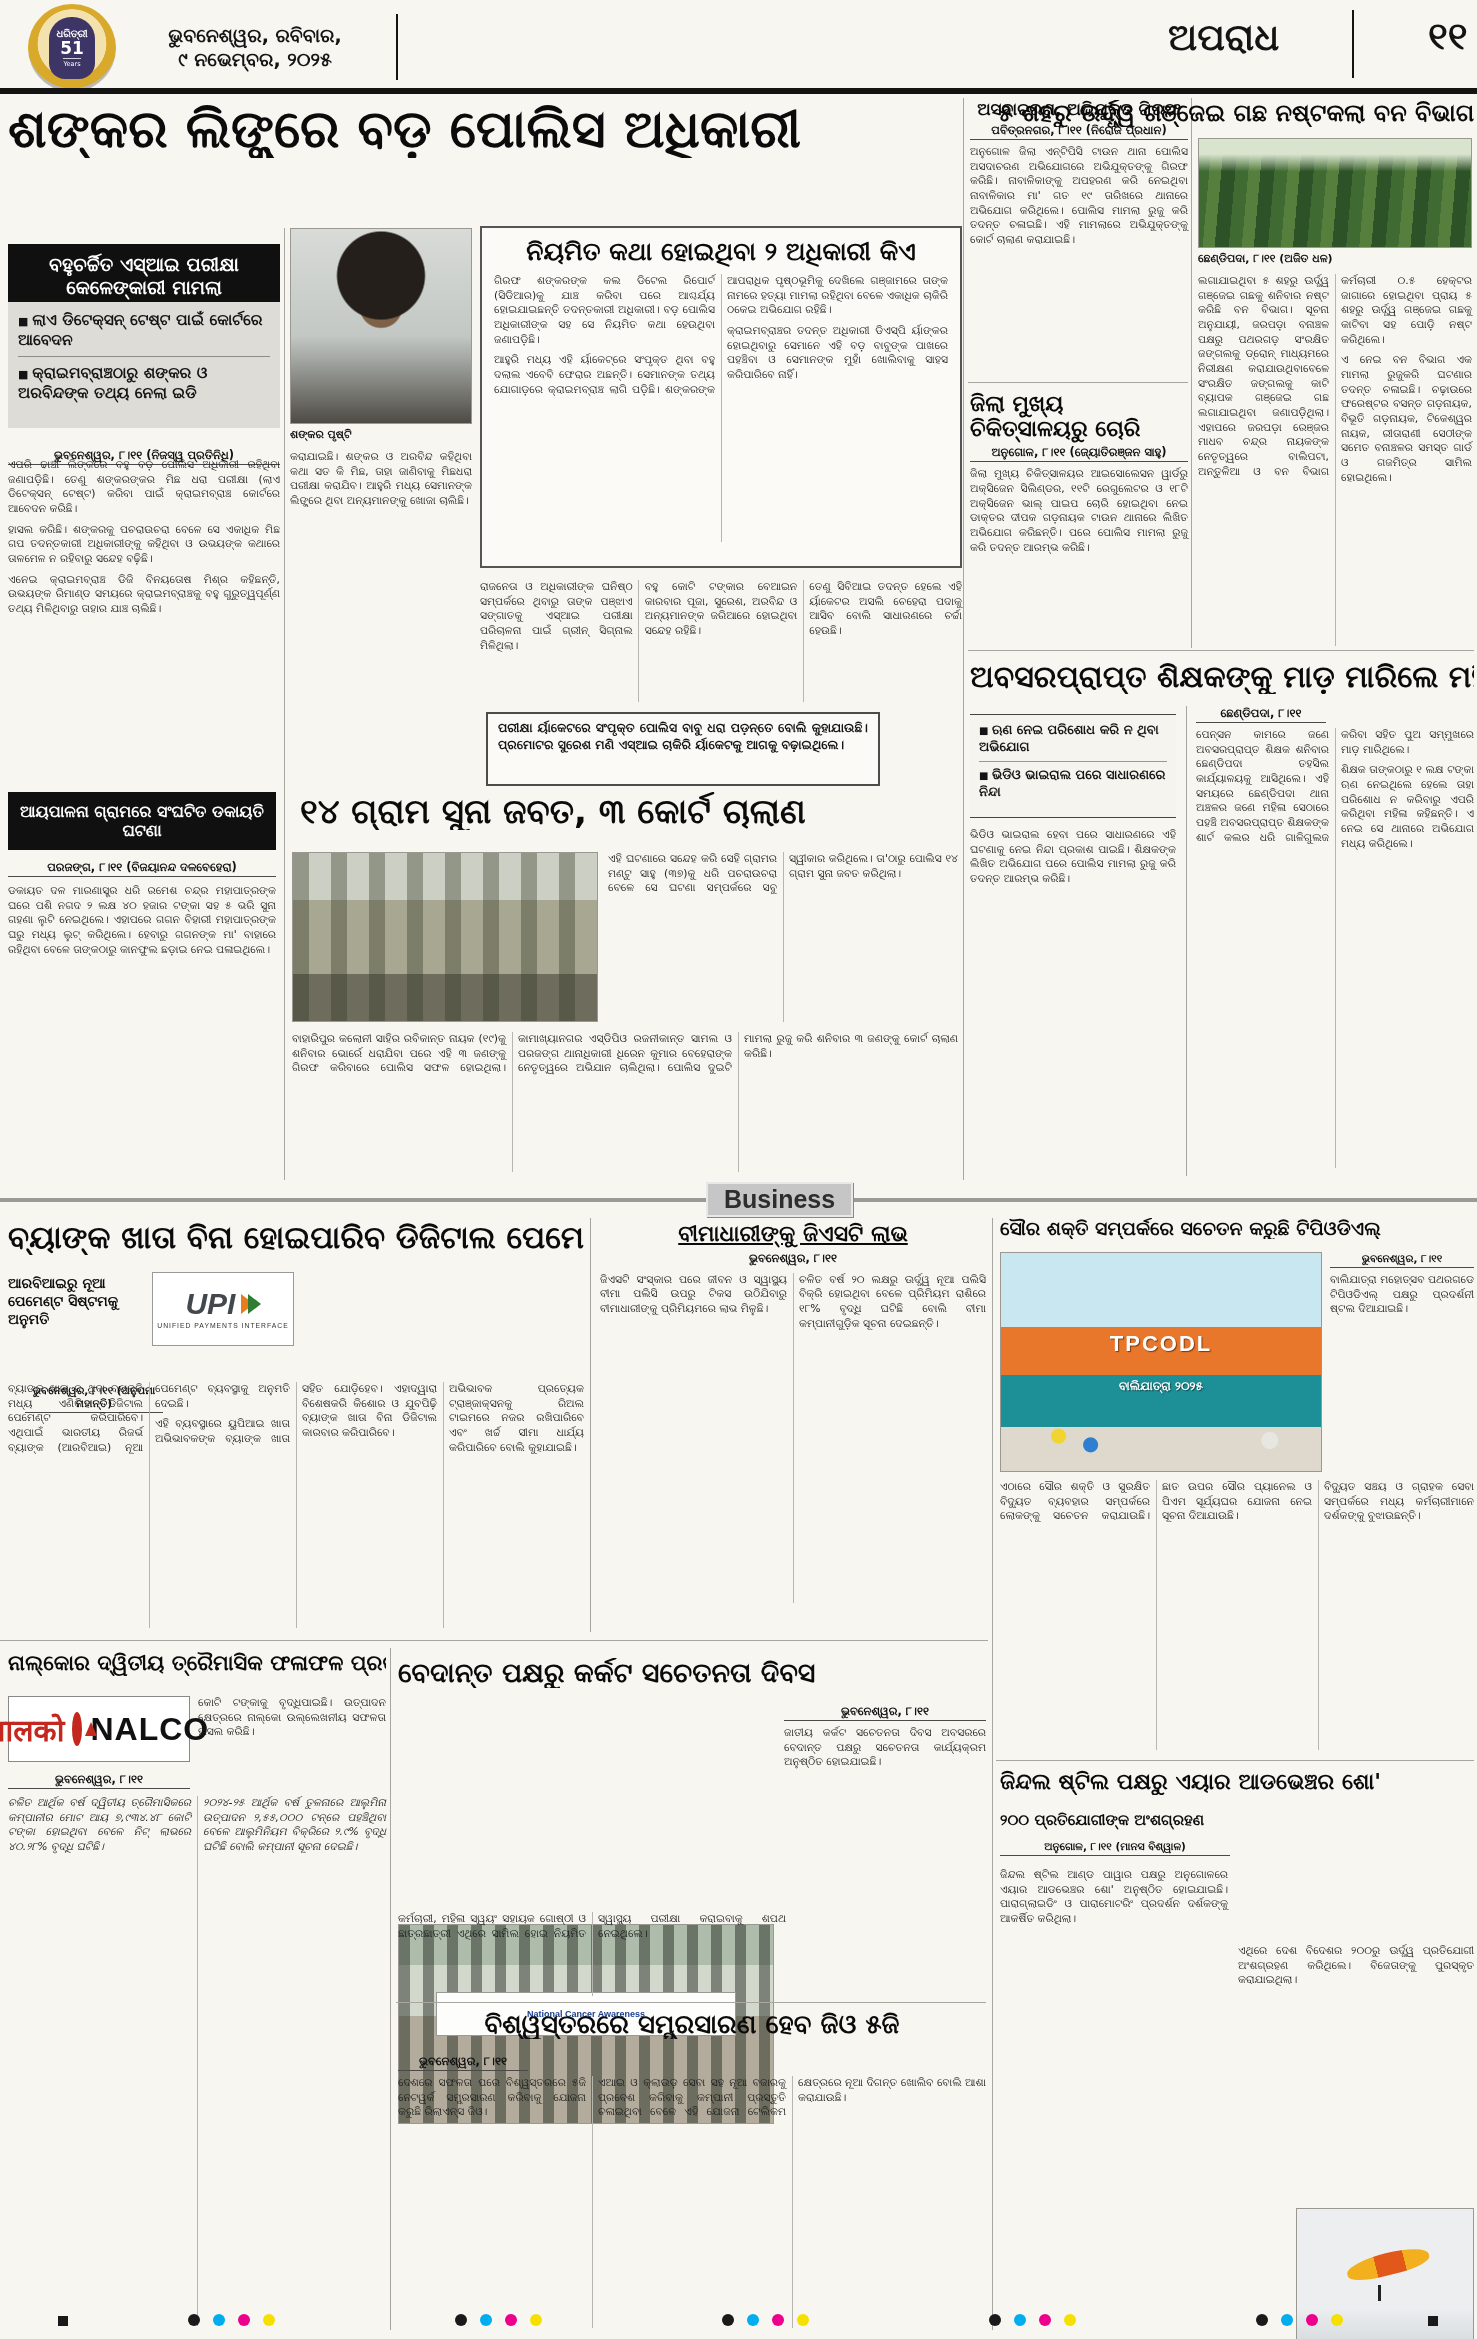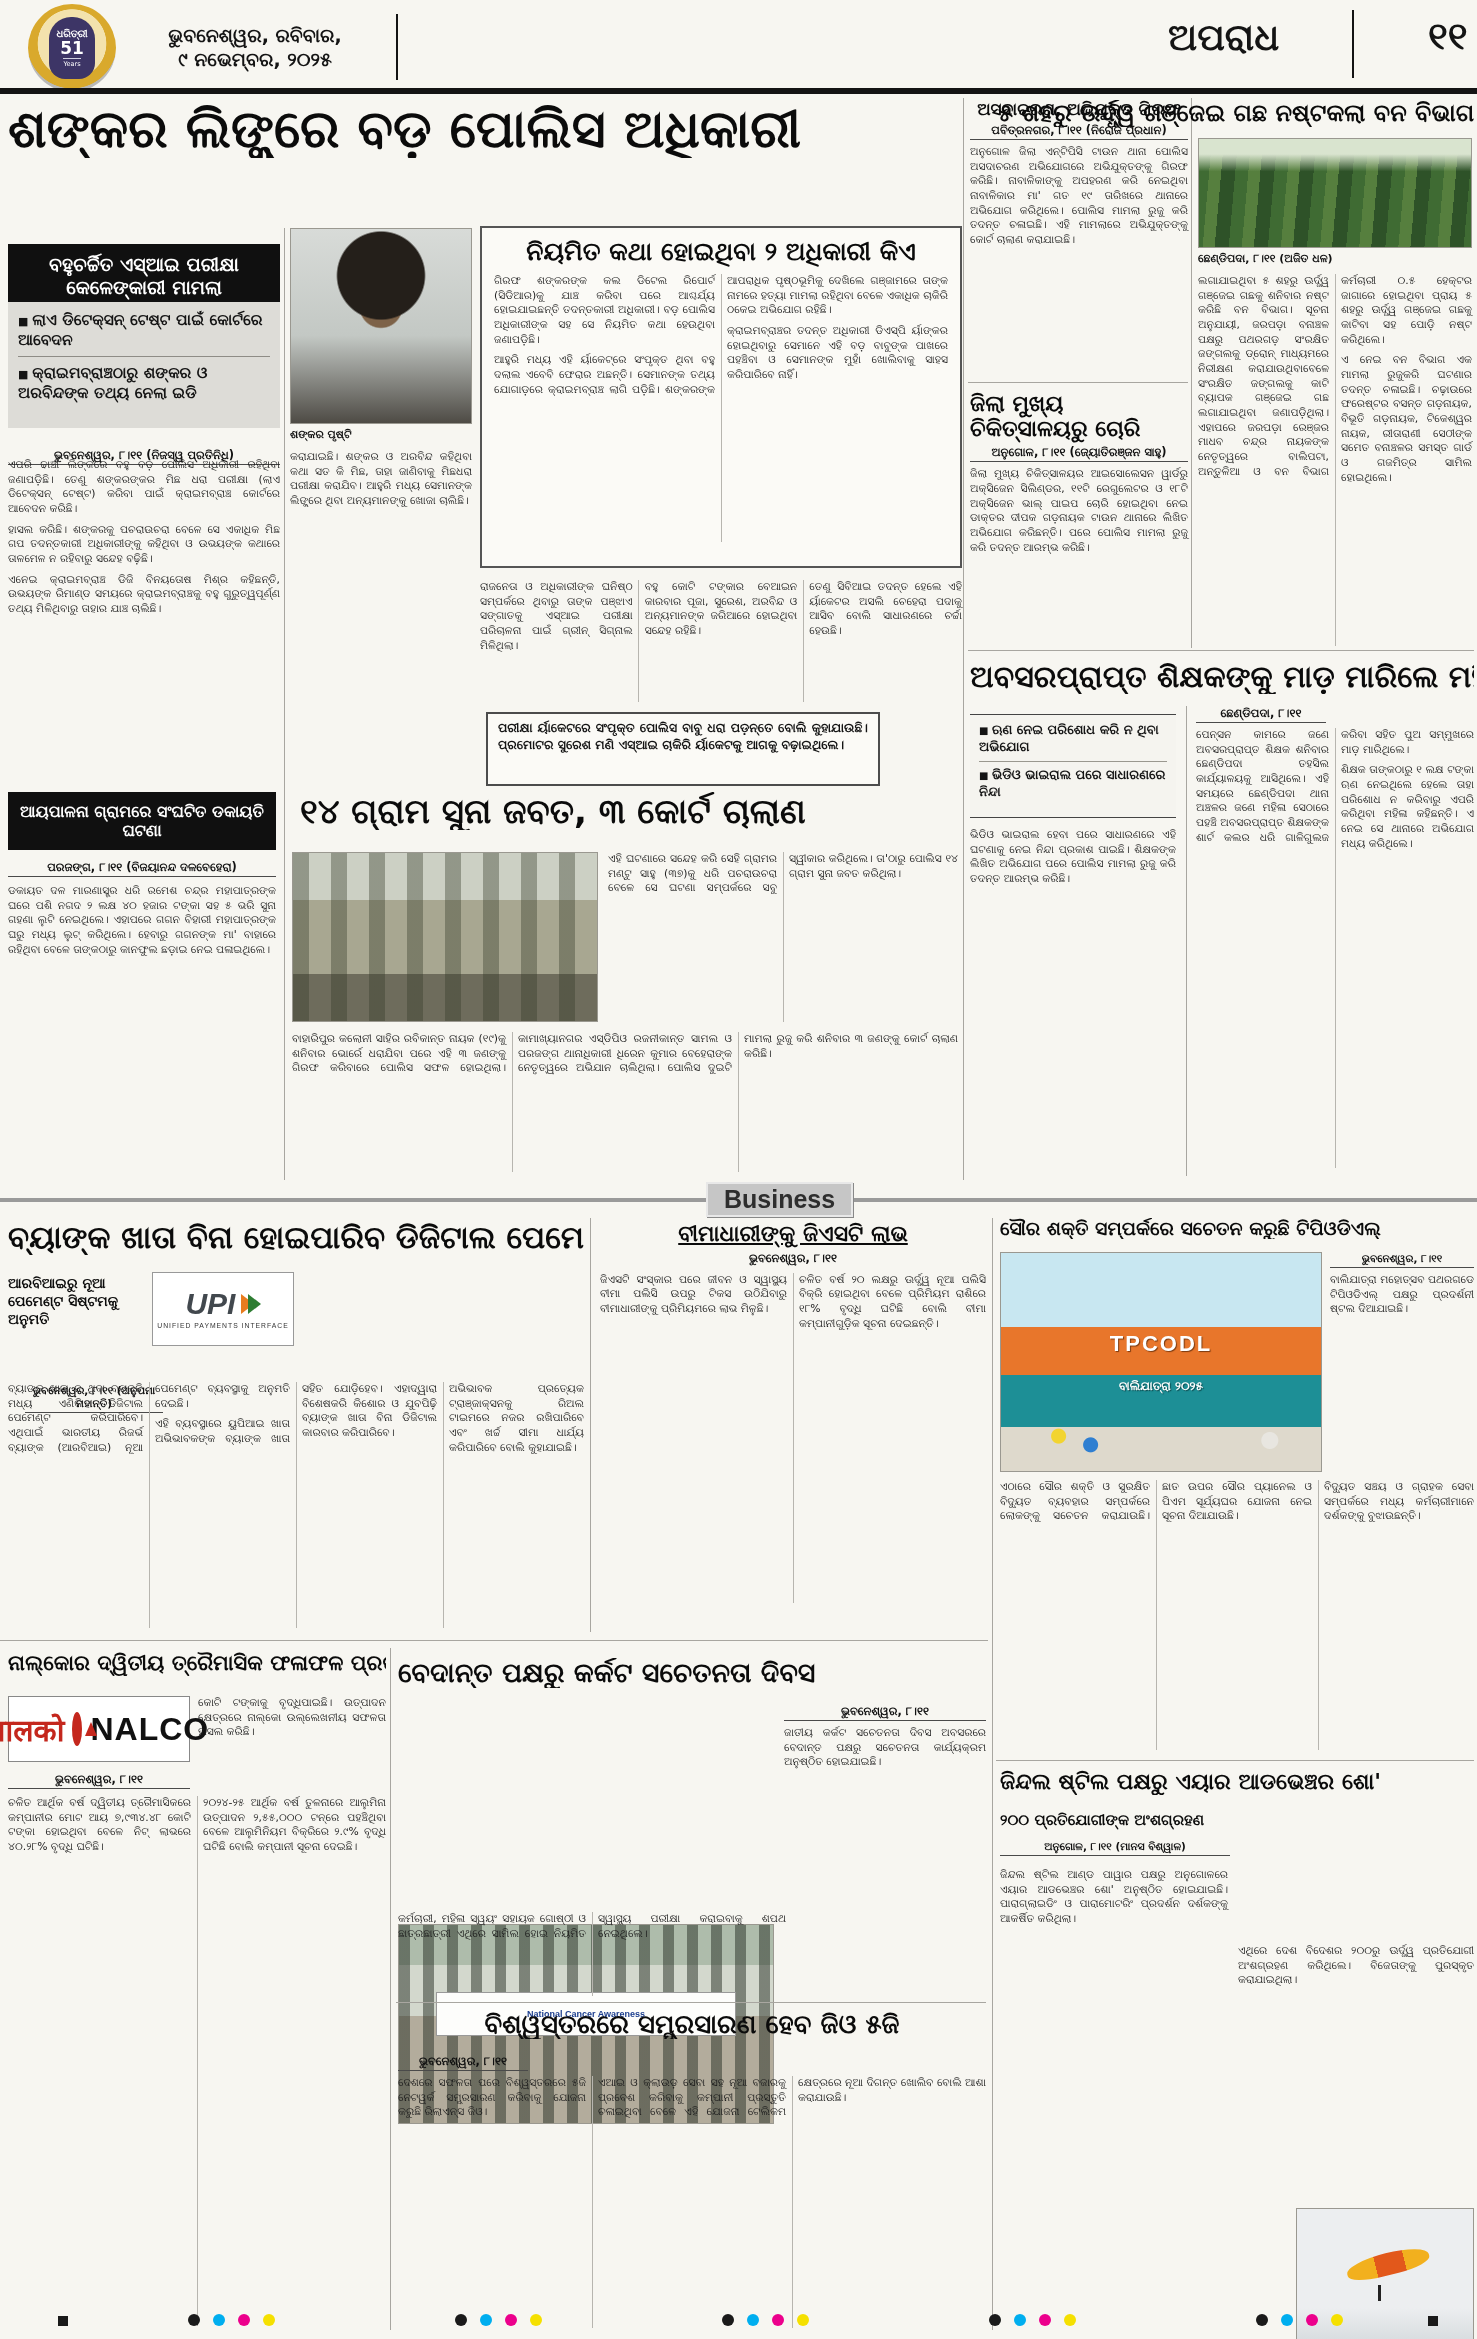--- a/index.html
+++ b/index.html
@@ -276,21 +276,21 @@
   <div class="abs hl" style="left:8px;top:1652px;width:378px;font-size:21px;white-space:nowrap;overflow:hidden;">ନାଲ୍କୋର ଦ୍ୱିତୀୟ ତ୍ରୈମାସିକ ଫଳାଫଳ ପ୍ରକାଶ</div>
   <div class="abs nalco-box" style="left:8px;top:1696px;width:182px;height:66px;">
     <span class="nalco-hindi">नालको</span>
     <span class="nalco-icon"></span>
     <span class="nalco-latin">NALCO</span>
   </div>
   <div class="abs body-text" style="left:198px;top:1696px;width:188px;height:90px;">
     <p>କୋଟି ଟଙ୍କାକୁ ବୃଦ୍ଧିପାଇଛି। ଉତ୍ପାଦନ କ୍ଷେତ୍ରରେ ନାଲ୍କୋ ଉଲ୍ଲେଖନୀୟ ସଫଳତା ହାସଲ କରିଛି।</p>
   </div>
   <div class="abs dateline" style="left:8px;top:1772px;width:182px;">ଭୁବନେଶ୍ୱର, ୮।୧୧</div>
-  <div class="abs body-text cols2" style="left:8px;top:1796px;width:378px;height:530px;">
+  <div class="abs body-text cols2" style="left:8px;top:1796px;width:378px;height:530px;font-style:italic;">
     <p>ଚଳିତ ଆର୍ଥିକ ବର୍ଷ ଦ୍ୱିତୀୟ ତ୍ରୈମାସିକରେ କମ୍ପାନୀର ମୋଟ ଆୟ ୭,୯୩୪.୪୮ କୋଟି ଟଙ୍କା ହୋଇଥିବା ବେଳେ ନିଟ୍ ଲାଭରେ ୪୦.୨୮% ବୃଦ୍ଧି ଘଟିଛି।</p>
     <p>୨୦୨୪-୨୫ ଆର୍ଥିକ ବର୍ଷ ତୁଳନାରେ ଆଲୁମିନା ଉତ୍ପାଦନ ୨,୫୫,୦୦୦ ଟନ୍ରେ ପହଞ୍ଚିଥିବା ବେଳେ ଆଲୁମିନିୟମ ବିକ୍ରିରେ ୨.୯% ବୃଦ୍ଧି ଘଟିଛି ବୋଲି କମ୍ପାନୀ ସୂଚନା ଦେଇଛି।</p>
   </div>
 
   <div class="abs vline" style="left:390px;top:1648px;height:682px;"></div>
   <div class="abs hl" style="left:398px;top:1658px;width:588px;font-size:27px;white-space:nowrap;overflow:hidden;">ବେଦାନ୍ତ ପକ୍ଷରୁ କର୍କଟ ସଚେତନତା ଦିବସ</div>
   <div class="abs photo photo-cancer" style="left:398px;top:1704px;width:376px;height:200px;">
     <div class="cancer-banner">National Cancer Awareness</div>
   </div>
   <div class="abs" style="left:784px;top:1704px;width:202px;">

